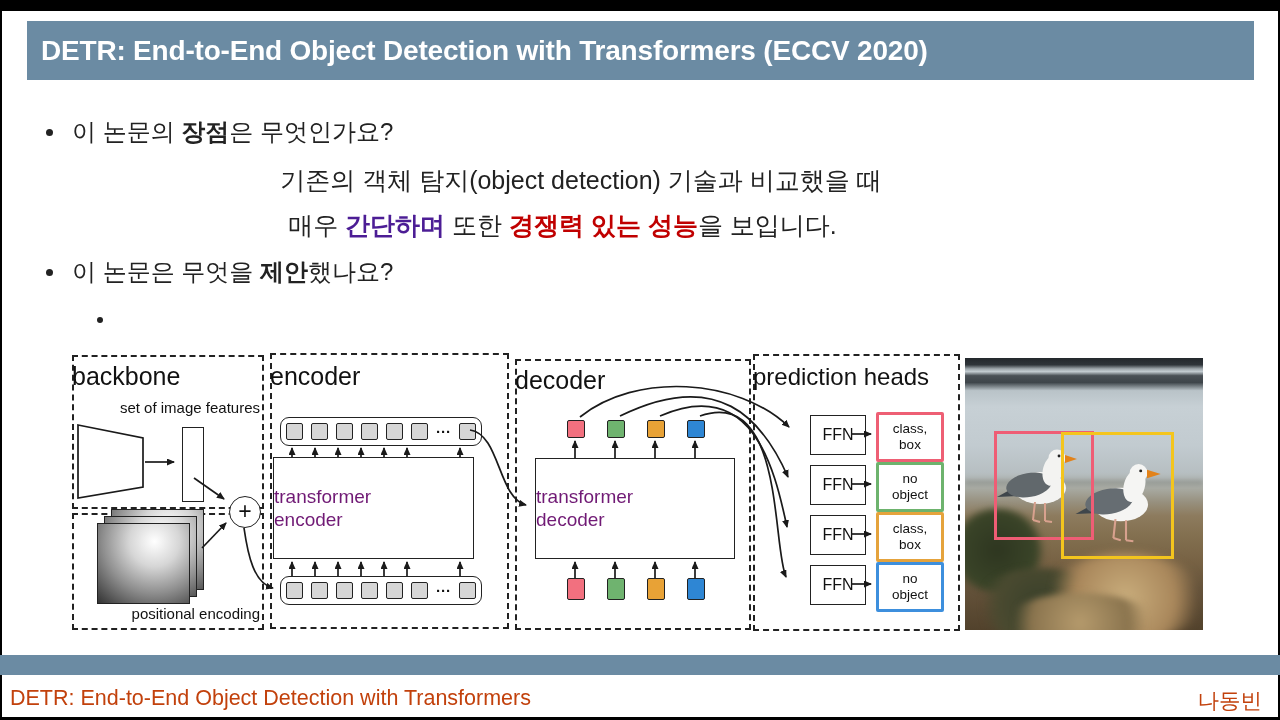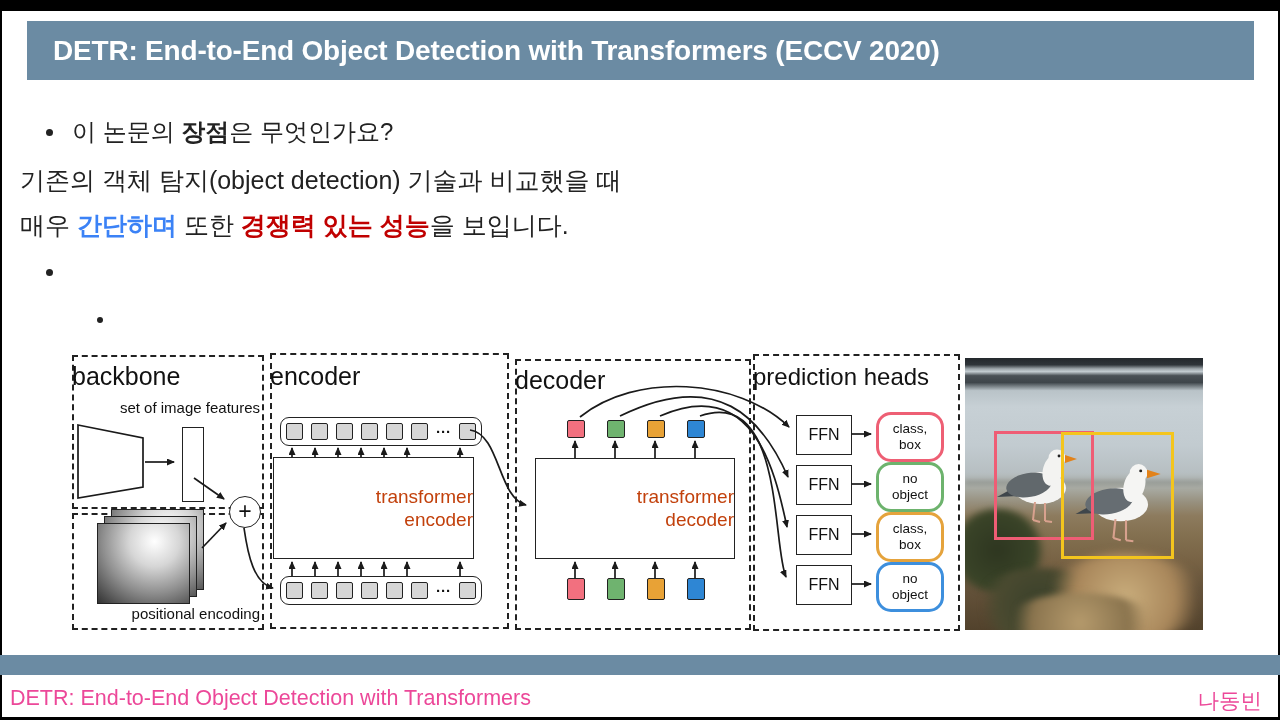--- a/index.html
+++ b/index.html
@@ -6,82 +6,83 @@
   .stage{position:relative;width:1280px;height:720px;background:#fff;overflow:hidden;
          font-family:"Liberation Sans","DejaVu Sans",sans-serif;color:#1a1a1a;}
   .abs{position:absolute;}
   
   .bar-top{left:0;top:0;width:1280px;height:11px;background:#000;}
   .bar-bottom{left:0;top:717px;width:1280px;height:3px;background:#000;}
   .edge-left{left:0;top:0;width:2px;height:720px;background:#000;}
   .edge-right{left:1278px;top:0;width:2px;height:720px;background:#000;}
   
   .header{left:27px;top:21px;width:1227px;height:59px;display:flex;align-items:center;}
-  .header h1{margin:12px;padding-left:14px;font-size:28px;font-weight:700;color:#fff;letter-spacing:-0.2px;}
+  .header h1{margin:0;padding-left:14px;font-size:28px;font-weight:700;color:#fff;letter-spacing:-0.2px;}
   
   .dot{width:7px;height:7px;border-radius:50%;background:#222;}
   .btxt{font-size:24px;line-height:32px;color:#222;white-space:nowrap;}
   .b{font-weight:700;}
-  .center-line{text-align:left;font-size:25px;line-height:33px;color:#222;white-space:nowrap;}
+  .center-line{text-align:center;font-size:25px;line-height:33px;color:#222;white-space:nowrap;}
   .red{font-weight:700;}
   
   .diagram{left:70px;top:350px;width:890px;height:285px;}
   .dash{position:absolute;border:2px dashed #222;background:transparent;}
   .dlabel{position:absolute;text-align:left;font-size:25px;color:#111;}
   .slabel{position:absolute;text-align:right;font-size:15px;color:#111;white-space:nowrap;}
   .rect{position:absolute;border:1.7px solid #222;background:#fff;}
-  .blocklabel{position:absolute;text-align:right;font-size:19px;line-height:23px;color:#c2410c;}
+  .blocklabel{position:absolute;text-align:left;font-size:19px;line-height:23px;color:#701a75;}
   .pill{position:absolute;border:1.7px solid #222;border-radius:9px;background:#fff;
         display:flex;align-items:center;padding:0 5px;gap:8px;}
   .sq{width:15px;height:15px;background:#d6d6d6;border:1.5px solid #222;border-radius:2px;flex:0 0 auto;}
   .dots{font-size:15px;font-weight:700;color:#111;width:20px;text-align:center;line-height:10px;}
   .plus{position:absolute;width:30px;height:30px;border:1.7px solid #222;border-radius:50%;background:#fff;
         font-size:23px;line-height:28px;text-align:center;color:#111;z-index:3;}
   .qsq{position:absolute;border:1.5px solid #222;border-radius:2px;}
   .ffn{position:absolute;width:54px;height:38px;border:1.7px solid #222;background:#fff;
-       display:flex;align-items:center;justify-content:center;font-size:16px;color:#111;}
-  .outbox{position:absolute;width:62px;height:44px;border:3.5px solid;border-radius:15px;background:#fff;
+       display:flex;align-items:center;justify-content:center;font-size:16px;color:#111;margin-left:14px;}
+  .outbox{position:absolute;width:62px;height:44px;border:3.5px solid;border-radius:2px;background:#fff;
           text-align:center;font-size:13.5px;line-height:16px;color:#111;display:flex;flex-direction:column;justify-content:center;}
   .stackimg{position:absolute;width:91px;height:79px;border:1.4px solid #222;
             background:radial-gradient(circle at 62% 22%, #ffffff 0%, #d6d6d6 30%, #8e8e8e 62%, #4a4a4a 90%, #333 100%);}
   .arrows{position:absolute;left:0;top:0;pointer-events:none;z-index:2;}
   
   .photo{left:965px;top:358px;width:238px;height:272px;overflow:hidden;
     background:linear-gradient(180deg,
       #23282c 0%, #2f353a 2.5%, #9fa8ad 4%, #c3ccd1 5%, #4a5156 6.5%, #3e454a 9%,
       #b9c3c8 12%, #c7d0d5 18%, #c2cbd0 32%, #b7bfc2 42%, #a8aaa2 48%, #97907e 53%,
       #8d7b5e 58%, #837050 65%, #776244 75%, #64523a 85%, #52422c 100%);}
   .blob{position:absolute;border-radius:50%;filter:blur(3px);}
   .bbox{position:absolute;border:3px solid;background:transparent;z-index:4;}
   
   .footer-bar{left:0;top:655px;width:1280px;height:20px;}
-  .ftext{font-size:21.5px;color:#ec4899;white-space:nowrap;}
+  .ftext{font-size:21.5px;color:#c2410c;white-space:nowrap;}
 </style>
 </head>
 <body>
 
 <div class="stage">
 
   <div class="abs bar-top"></div>
   <div class="abs bar-bottom"></div>
   <div class="abs edge-left"></div>
   <div class="abs edge-right"></div>
 
   <div class="abs header" style="background: rgb(107, 139, 163);">
     <h1>DETR: End-to-End Object Detection with Transformers (ECCV 2020)</h1>
   </div>
 
   <div class="abs dot" style="left:46px;top:129px;"></div>
   <div class="abs btxt" style="left:72px;top:116px;"><span>이 논문의 </span><span class="b">장점</span><span>은 무엇인가요?</span></div>
 
   <div class="abs center-line" style="left:20px;top:164px;width:1122px;">기존의 객체 탐지(object detection) 기술과 비교했을 때</div>
 
-  <div class="abs center-line" style="left:20px;top:209px;width:1085px;"><span>매우 </span><span class="red" style="color: #3b82f6;">간단하며</span><span> 또한 </span><span class="red" style="color: rgb(192, 0, 0);">경쟁력 있는 성능</span><span>을 보입니다.</span></div>
+  <div class="abs center-line" style="left:20px;top:209px;width:1085px;"><span>매우 </span><span class="red" style="color: #4c1d95;">간단하며</span><span> 또한 </span><span class="red" style="color: rgb(192, 0, 0);">경쟁력 있는 성능</span><span>을 보입니다.</span></div>
 
   <div class="abs dot" style="left:46px;top:269px;"></div>
+  <div class="abs btxt" style="left:72px;top:256px;"><span>이 논문은 무엇을 </span><span class="b">제안</span><span>했나요?</span></div>
 
   <div class="abs dot" style="left:97px;top:317px;width:6px;height:6px;"></div>
 
   <div class="abs diagram">
 
     <div class="dash" style="left:2px;top:5px;width:188px;height:150px;"></div>
     <div class="dash" style="left:2px;top:163px;width:188px;height:113px;"></div>
     <div class="dash" style="left:200px;top:3px;width:235px;height:272px;"></div>
     <div class="dash" style="left:445px;top:9px;width:232px;height:267px;"></div>
     <div class="dash" style="left:683px;top:4px;width:203px;height:273px;"></div>

